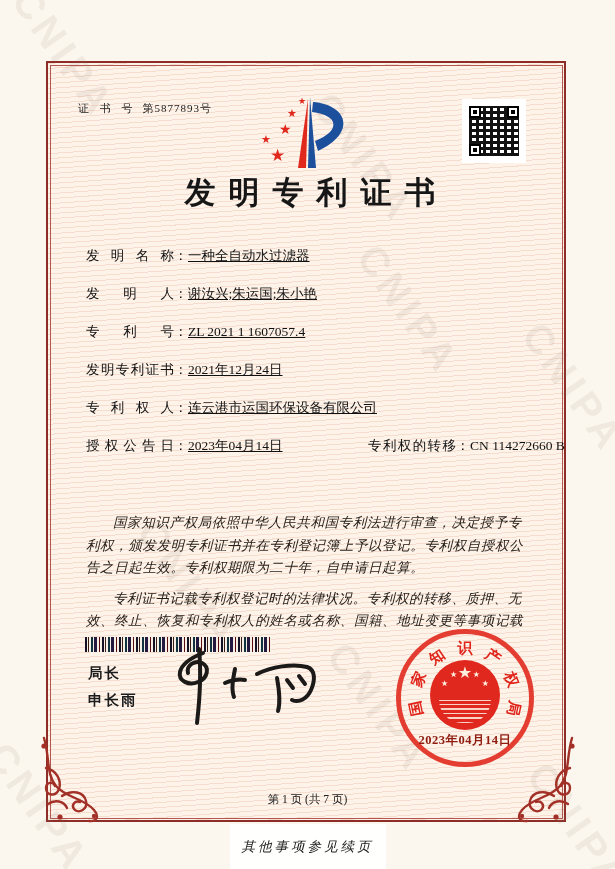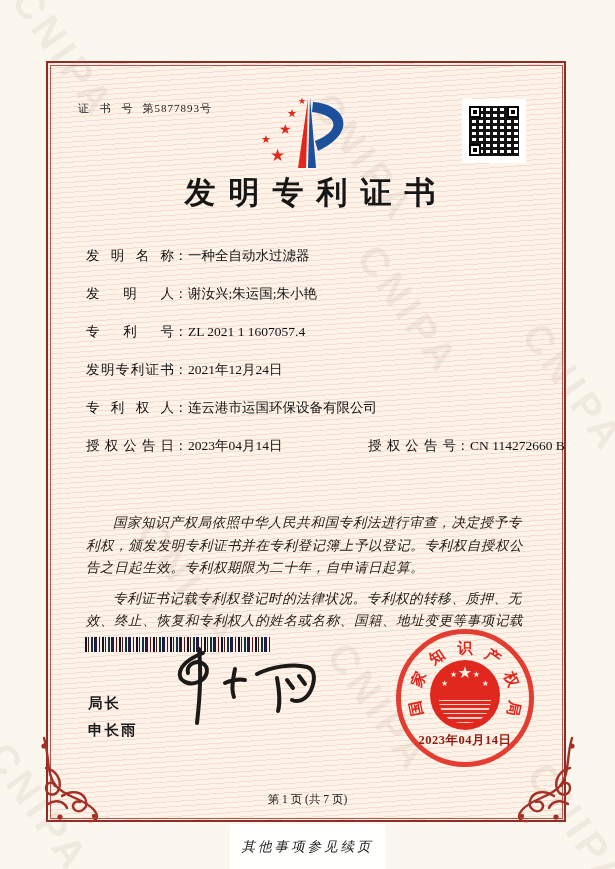--- a/index.html
+++ b/index.html
@@ -33,40 +33,40 @@
         repeating-linear-gradient(90deg,#121212 0 3px,#fff 3px 7px);}
   .qr .f{position:absolute;width:12px;height:12px;border:2.5px solid #000;background:#fff;box-sizing:border-box;}
   .qr .f::after{content:"";position:absolute;inset:2px;background:#000;}
   .qr .f.tl{left:0;top:0}.qr .f.tr{right:0;top:0}.qr .f.bl{left:0;bottom:0}
 
   .title{position:absolute;left:0;right:0;top:172px;text-align:center;
          font-size:31px;font-weight:600;color:#161616;letter-spacing:13px;padding-left:18px;}
 
   
   .fields{position:absolute;left:86px;top:246px;width:452px;font-size:13.5px;color:#111;}
-  .frow{height:38px;line-height:20px;position:relative;white-space:nowrap;}
+  .frow{height:38px;line-height:20px;position:relative;white-space:nowrap;text-decoration:underline;}
   .flabel{display:inline-block;width:88px;text-align:justify;text-align-last:justify;vertical-align:top;}
   .colon{display:inline-block;width:12px;}
   .fvalue{margin-left:2px;}
   .grant2{position:absolute;left:282px;top:0;}
 
   
   .notice{position:absolute;left:86px;top:504px;width:444px;font-size:13.5px;line-height:22.5px;
           color:#27201a;font-style:italic;letter-spacing:0.6px;}
   .notice p{margin:8px 0 2px 0;text-indent:2em;}
 
   
   .barcode{position:absolute;left:85px;top:637px;width:186px;height:15px;
     background:repeating-linear-gradient(90deg,
       #151226 0 2px,#f6efe6 2px 3px,#3a1e16 3px 4px,#f6efe6 4px 6px,
       #10333f 6px 8px,#f6efe6 8px 9px,#241a40 9px 12px,#f6efe6 12px 14px,
       #5a1010 14px 15px,#f6efe6 15px 17px);}
 
   
-  .signer{position:absolute;left:88px;top:690px;font-family:"Liberation Sans",sans-serif;
+  .signer{position:absolute;left:88px;top:660px;font-family:"Liberation Sans",sans-serif;
           font-weight:600;font-size:14.5px;color:#1c1c1c;letter-spacing:2px;line-height:27px;}
   .sig{position:absolute;left:165px;top:645px;}
 
   
   .seal{position:absolute;left:396px;top:629px;width:138px;height:138px;border-radius:50%;
         border:5px solid rgba(224,36,24,0.88);box-sizing:border-box;mix-blend-mode:multiply;}
   .seal .arc span{position:absolute;left:50%;top:50%;width:18px;height:18px;margin:-9px 0 0 -9px;
         text-align:center;font-size:15px;font-weight:bold;color:#e0241a;line-height:18px;}
   .seal .arc span:nth-child(1){transform:rotate(-102deg) translateY(-50px);}
   .seal .arc span:nth-child(2){transform:rotate(-68deg)  translateY(-50px);}
@@ -152,21 +152,21 @@
       </div>
       <div class="frow">
         <span class="flabel">发明专利证书</span><span class="colon">：</span><span class="fvalue">2021年12月24日</span>
       </div>
       <div class="frow">
         <span class="flabel">专利权人</span><span class="colon">：</span><span class="fvalue">连云港市运国环保设备有限公司</span>
       </div>
       <div class="frow">
         <span class="flabel">授权公告日</span><span class="colon">：</span><span class="fvalue">2023年04月14日</span>
         <span class="grant2">
-          <span class="flabel">授权公告号</span><span class="colon">：</span><span class="fvalue">CN 114272660 B</span>
+          <span class="flabel">专利权的转移</span><span class="colon">：</span><span class="fvalue">CN 114272660 B</span>
         </span>
       </div>
     </div>
 
     <div class="notice">
       <p>国家知识产权局依照中华人民共和国专利法进行审查，决定授予专利权，颁发发明专利证书并在专利登记簿上予以登记。专利权自授权公告之日起生效。专利权期限为二十年，自申请日起算。</p>
       <p>专利证书记载专利权登记时的法律状况。专利权的转移、质押、无效、终止、恢复和专利权人的姓名或名称、国籍、地址变更等事项记载在专利登记簿上。</p>
     </div>
 
     <div class="barcode"></div>

